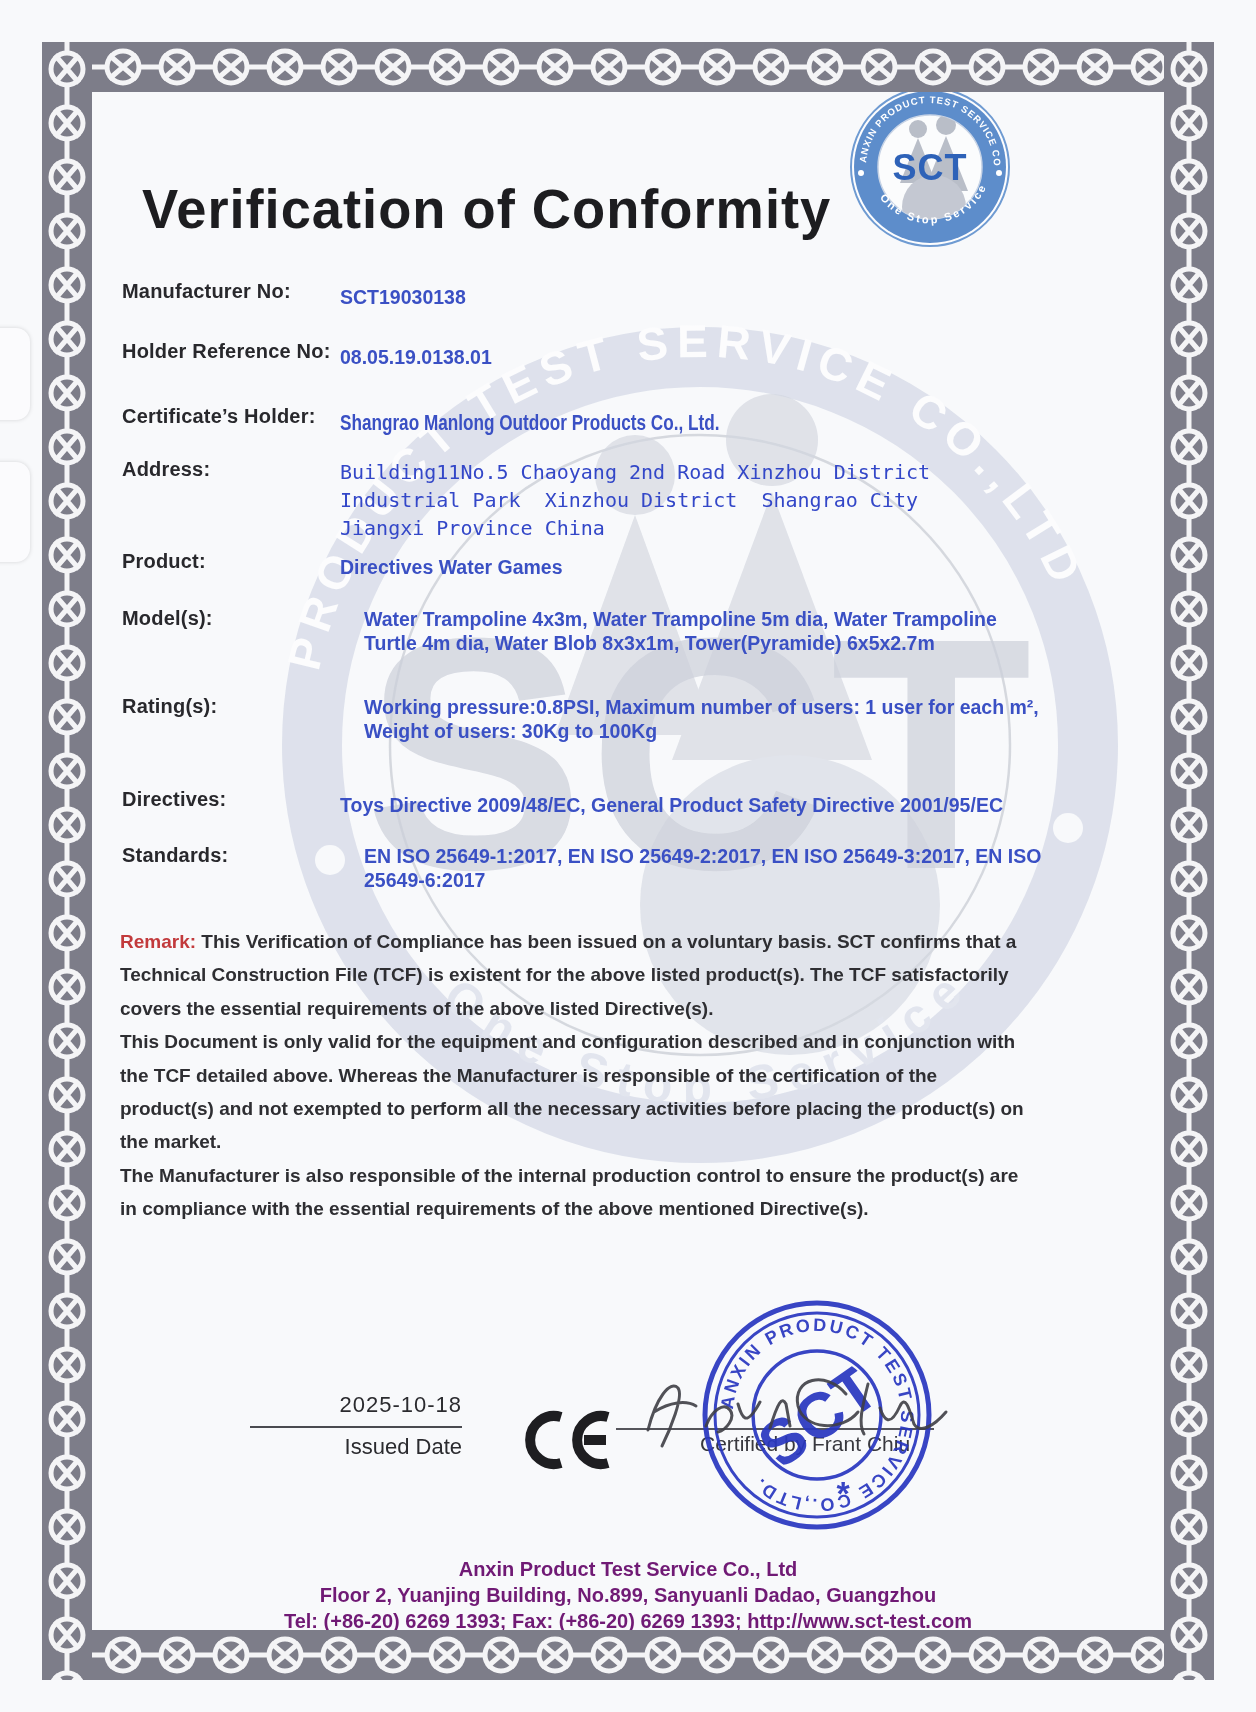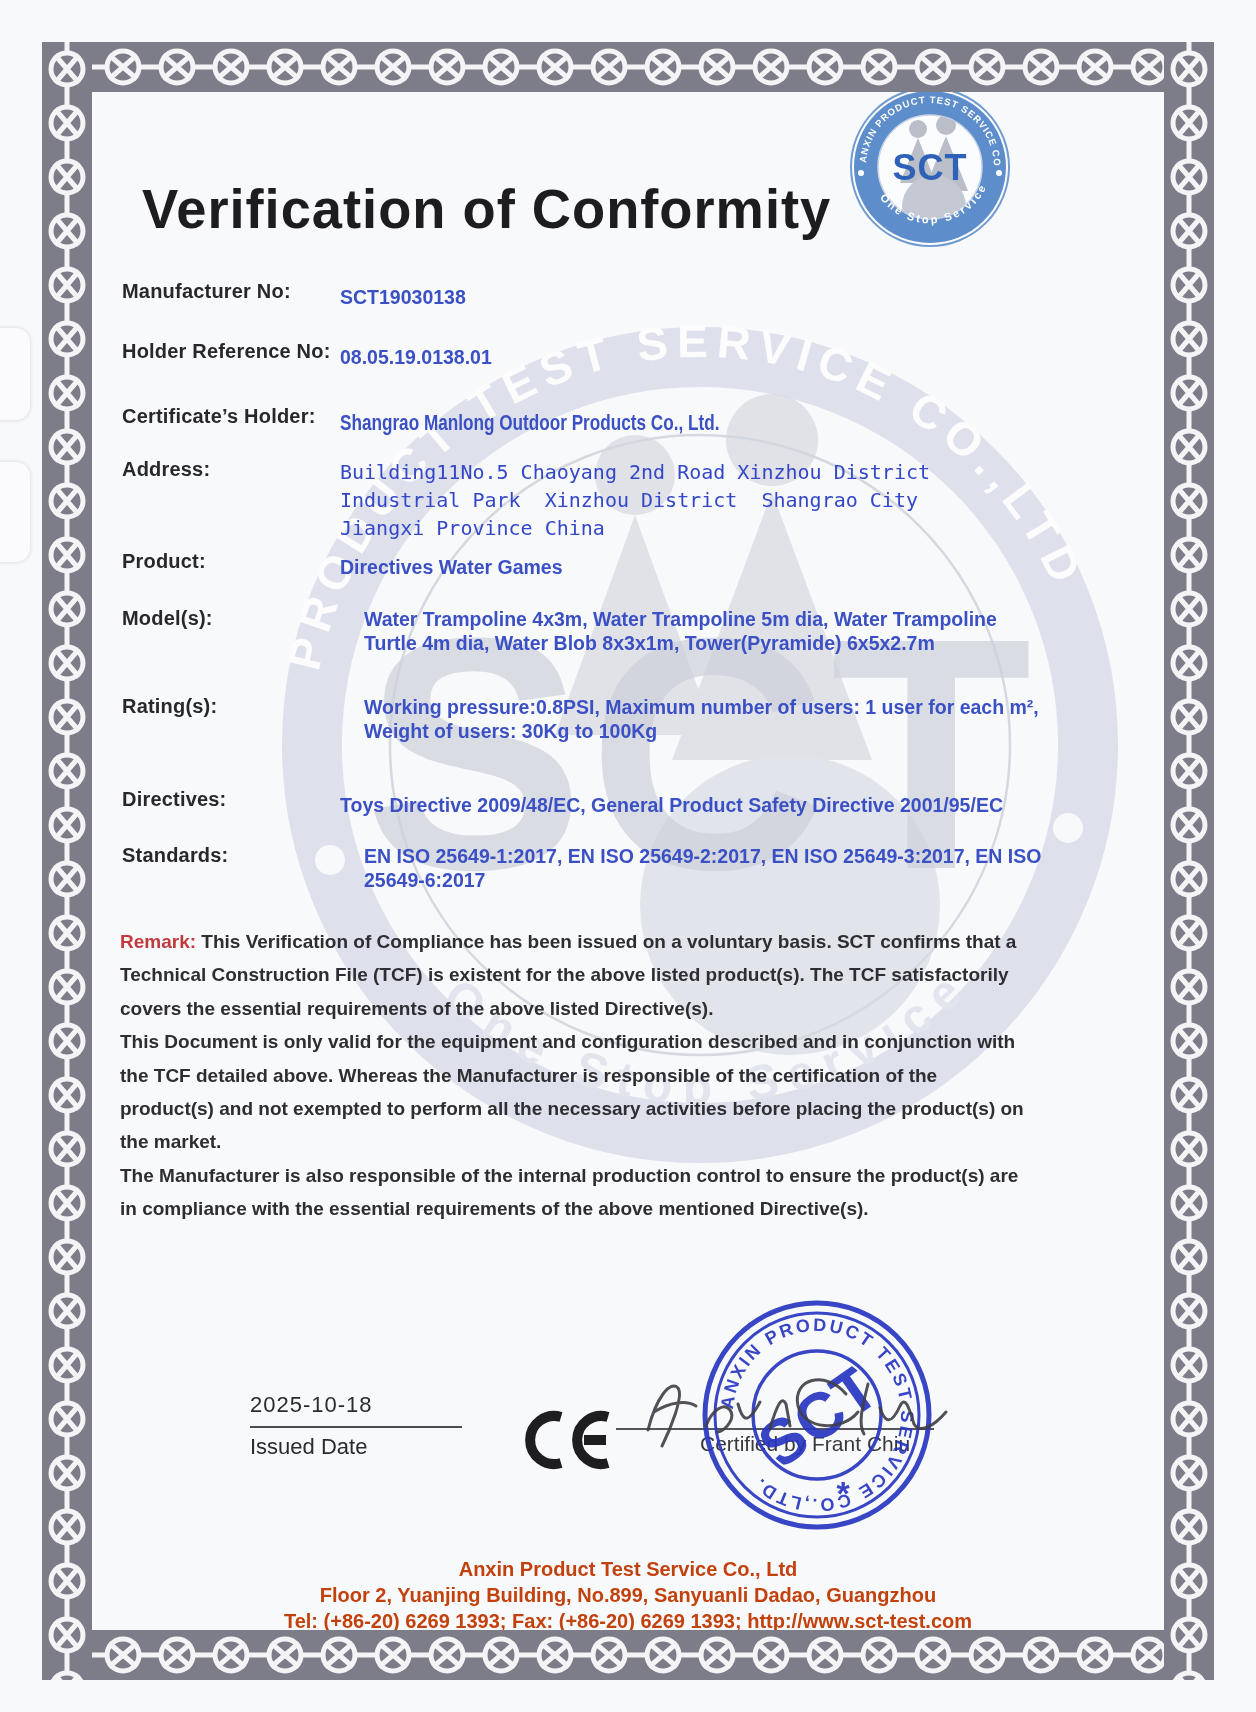--- a/index.html
+++ b/index.html
@@ -33,32 +33,32 @@
     font-size:22px;letter-spacing:0;}
   .val.addr-val{font-family:"DejaVu Sans Mono",monospace;font-weight:normal;
     font-size:20px;line-height:28px;color:#3347c8;}
   .val.std-val,.val.model-val,.val.rating-val{line-height:24px;margin-left:24px;}
   .remark{
     position:absolute;left:120px;top:925px;width:912px;
     font-size:19px;line-height:33.4px;color:#2e2e32;
   }
   .remark p{margin:0;font-weight:bold;}
   .remark .red{color:#c23a3c;}
-  .datebox{position:absolute;left:250px;top:1392px;width:212px;text-align:left;z-index:2;}
+  .datebox{position:absolute;left:250px;top:1392px;width:212px;text-align:right;z-index:2;}
   .datebox .dt{font-size:22px;color:#2b2b2f;letter-spacing:1px;padding-bottom:8px;
     border-bottom:2px solid #4a4a50;}
   .datebox .dl{font-size:22px;color:#2b2b2f;padding-top:6px;}
   .sigline{position:absolute;left:616px;top:1428px;width:318px;height:0;
     border-top:2px solid #55555b;z-index:2;}
   .certby{position:absolute;left:700px;top:1432px;font-size:21px;color:#38383e;z-index:2;}
   #ce{position:absolute;left:522px;top:1406px;z-index:2;}
   #stampsvg{position:absolute;left:695px;top:1293px;z-index:4;opacity:.92;}
   #sigsvg{position:absolute;left:640px;top:1368px;z-index:5;}
   .footer{position:absolute;left:0;top:1556px;width:1256px;text-align:center;z-index:2;}
-  .footer div{font-size:20px;font-weight:bold;color:#c2410c;line-height:26px;}
+  .footer div{font-size:20px;font-weight:bold;color:#701a75;line-height:26px;}
   
   .scan-tab{position:absolute;left:-16px;width:46px;background:#fbfbfd;
     border-radius:14px;box-shadow:0 0 4px rgba(0,0,0,.15);z-index:6;}
 </style>
 </head>
 <body>
 
 <div id="page">
 
   <svg width="0" height="0" style="position:absolute" aria-hidden="true">

